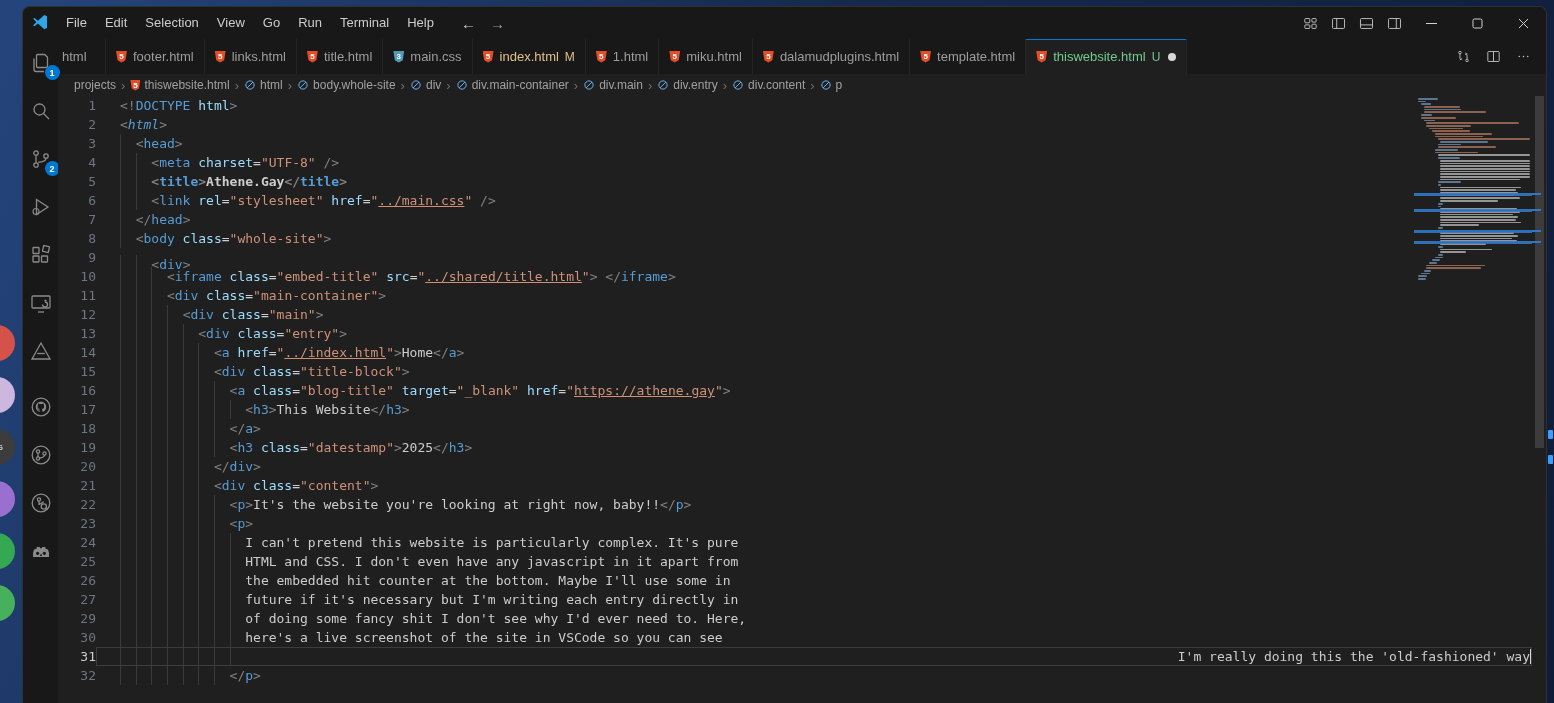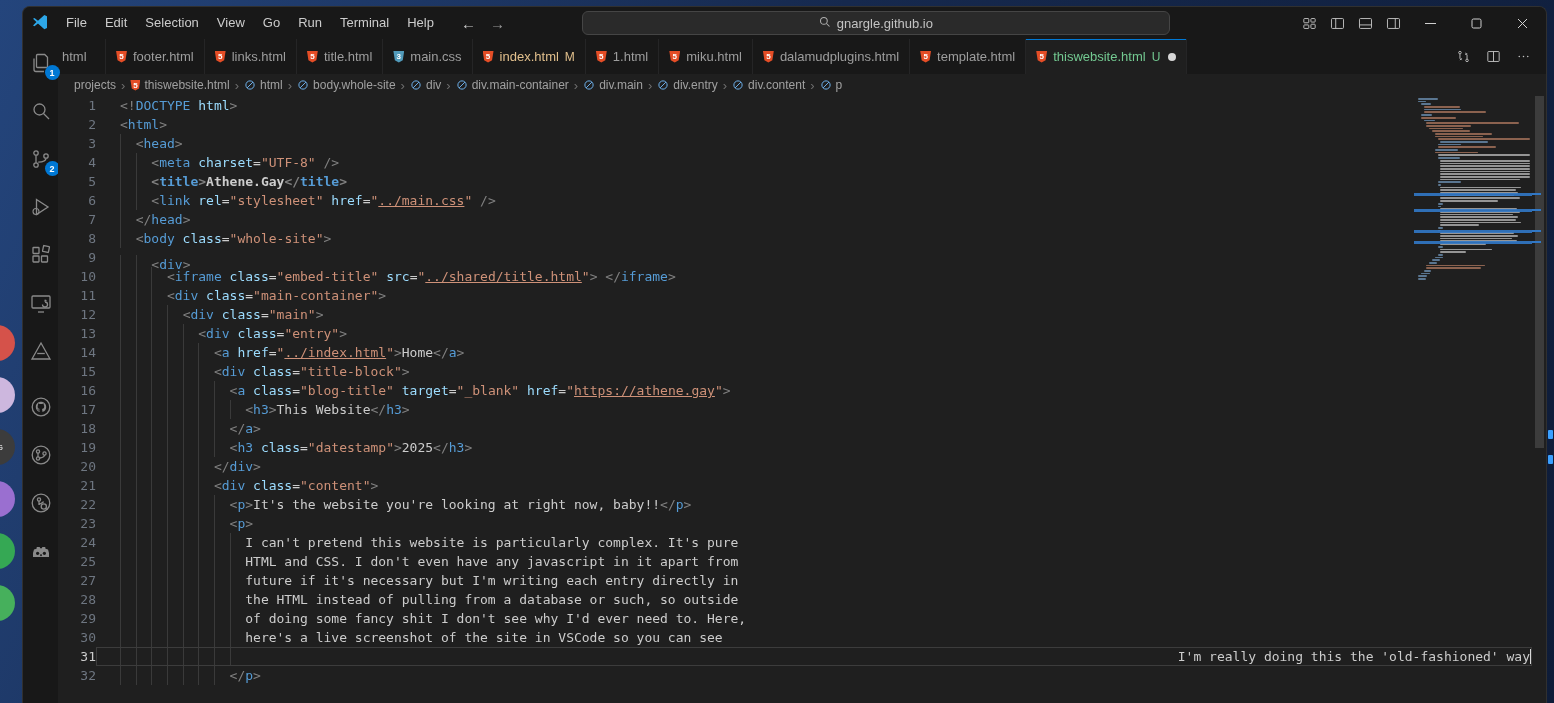--- a/index.html
+++ b/index.html
@@ -123,29 +123,20 @@
         <span class="menu-item">View</span>
         <span class="menu-item">Go</span>
         <span class="menu-item">Run</span>
         <span class="menu-item">Terminal</span>
         <span class="menu-item">Help</span>
       </nav>
     <div class="nav-arrows">
       <span>←</span>
       <span class="fwd">→</span>
     </div>
-    <div class="searchbox">
-      <span>
-        <svg width="12" height="12" viewBox="0 0 16 16" fill="none" stroke="#b0b0b0" stroke-width="1.4">
-            <circle cx="6.5" cy="6.5" r="4.5"></circle>
-            <path d="M10 10l4 4"></path>
-          </svg>
-      </span>
-      <span>gnargle.github.io</span>
-    </div>
     <div class="tb-right">
       <div id="layout-controls" style="display:flex">
           <div class="layout-btn">
             <svg width="17" height="17" viewBox="0 0 24 24" fill="none" stroke="#c5c5c5" stroke-width="1.3">
               <rect x="4" y="5" width="7" height="6" rx="1"></rect>
               <rect x="4" y="14" width="7" height="5" rx="1"></rect>
               <rect x="14" y="5" width="6" height="5" rx="1"></rect>
               <rect x="14" y="13" width="6" height="6" rx="1"></rect>
             </svg>
           </div>
@@ -441,21 +432,21 @@
         <div class="lines" id="lines">
             <div class="line">
               <div class="num">1</div>
               <div class="codewrap">
                 <pre class="code" style="background-size: 0px 0px;"><span class="tok-p">&lt;!</span><span class="tok-t">DOCTYPE</span><span class="tok-a"> html</span><span class="tok-p">&gt;</span></pre>
               </div>
             </div>
             <div class="line">
               <div class="num">2</div>
               <div class="codewrap">
-                <pre class="code" style="background-size: 0px 0px;"><span class="tok-p">&lt;</span><span class="tok-t">html</span><span class="tok-p">&gt;</span></pre>
+                <pre class="code" style="background-size: 0px 0px; font-style: italic;"><span class="tok-p">&lt;</span><span class="tok-t">html</span><span class="tok-p">&gt;</span></pre>
               </div>
             </div>
             <div class="line">
               <div class="num">3</div>
               <div class="codewrap">
                 <pre class="code" style="background-size: 1ch 100%;">  <span class="tok-p">&lt;</span><span class="tok-t">head</span><span class="tok-p">&gt;</span></pre>
               </div>
             </div>
             <div class="line">
               <div class="num">4</div>
@@ -583,29 +574,29 @@
                 <pre class="code" style="background-size: 15ch 100%;">                <span class="tok-x">I can't pretend this website is particularly complex. It's pure</span></pre>
               </div>
             </div>
             <div class="line">
               <div class="num">25</div>
               <div class="codewrap">
                 <pre class="code" style="background-size: 15ch 100%;">                <span class="tok-x">HTML and CSS. I don't even have any javascript in it apart from</span></pre>
               </div>
             </div>
             <div class="line">
+              <div class="num">26</div>
+              <div class="codewrap">
+                <pre class="code" style="background-size: 15ch 100%;">                <span class="tok-x">the embedded hit counter at the bottom. Maybe I'll use some in</span></pre>
+              </div>
+            </div>
+            <div class="line">
               <div class="num">27</div>
               <div class="codewrap">
                 <pre class="code" style="background-size: 15ch 100%;">                <span class="tok-x">future if it's necessary but I'm writing each entry directly in</span></pre>
-              </div>
-            </div>
-            <div class="line">
-              <div class="num">28</div>
-              <div class="codewrap">
-                <pre class="code" style="background-size: 15ch 100%;">                <span class="tok-x">the HTML instead of pulling from a database or such, so outside</span></pre>
               </div>
             </div>
             <div class="line">
               <div class="num">29</div>
               <div class="codewrap">
                 <pre class="code" style="background-size: 15ch 100%;">                <span class="tok-x">of doing some fancy shit I don't see why I'd ever need to. Here,</span></pre>
               </div>
             </div>
             <div class="line">
               <div class="num">30</div>

